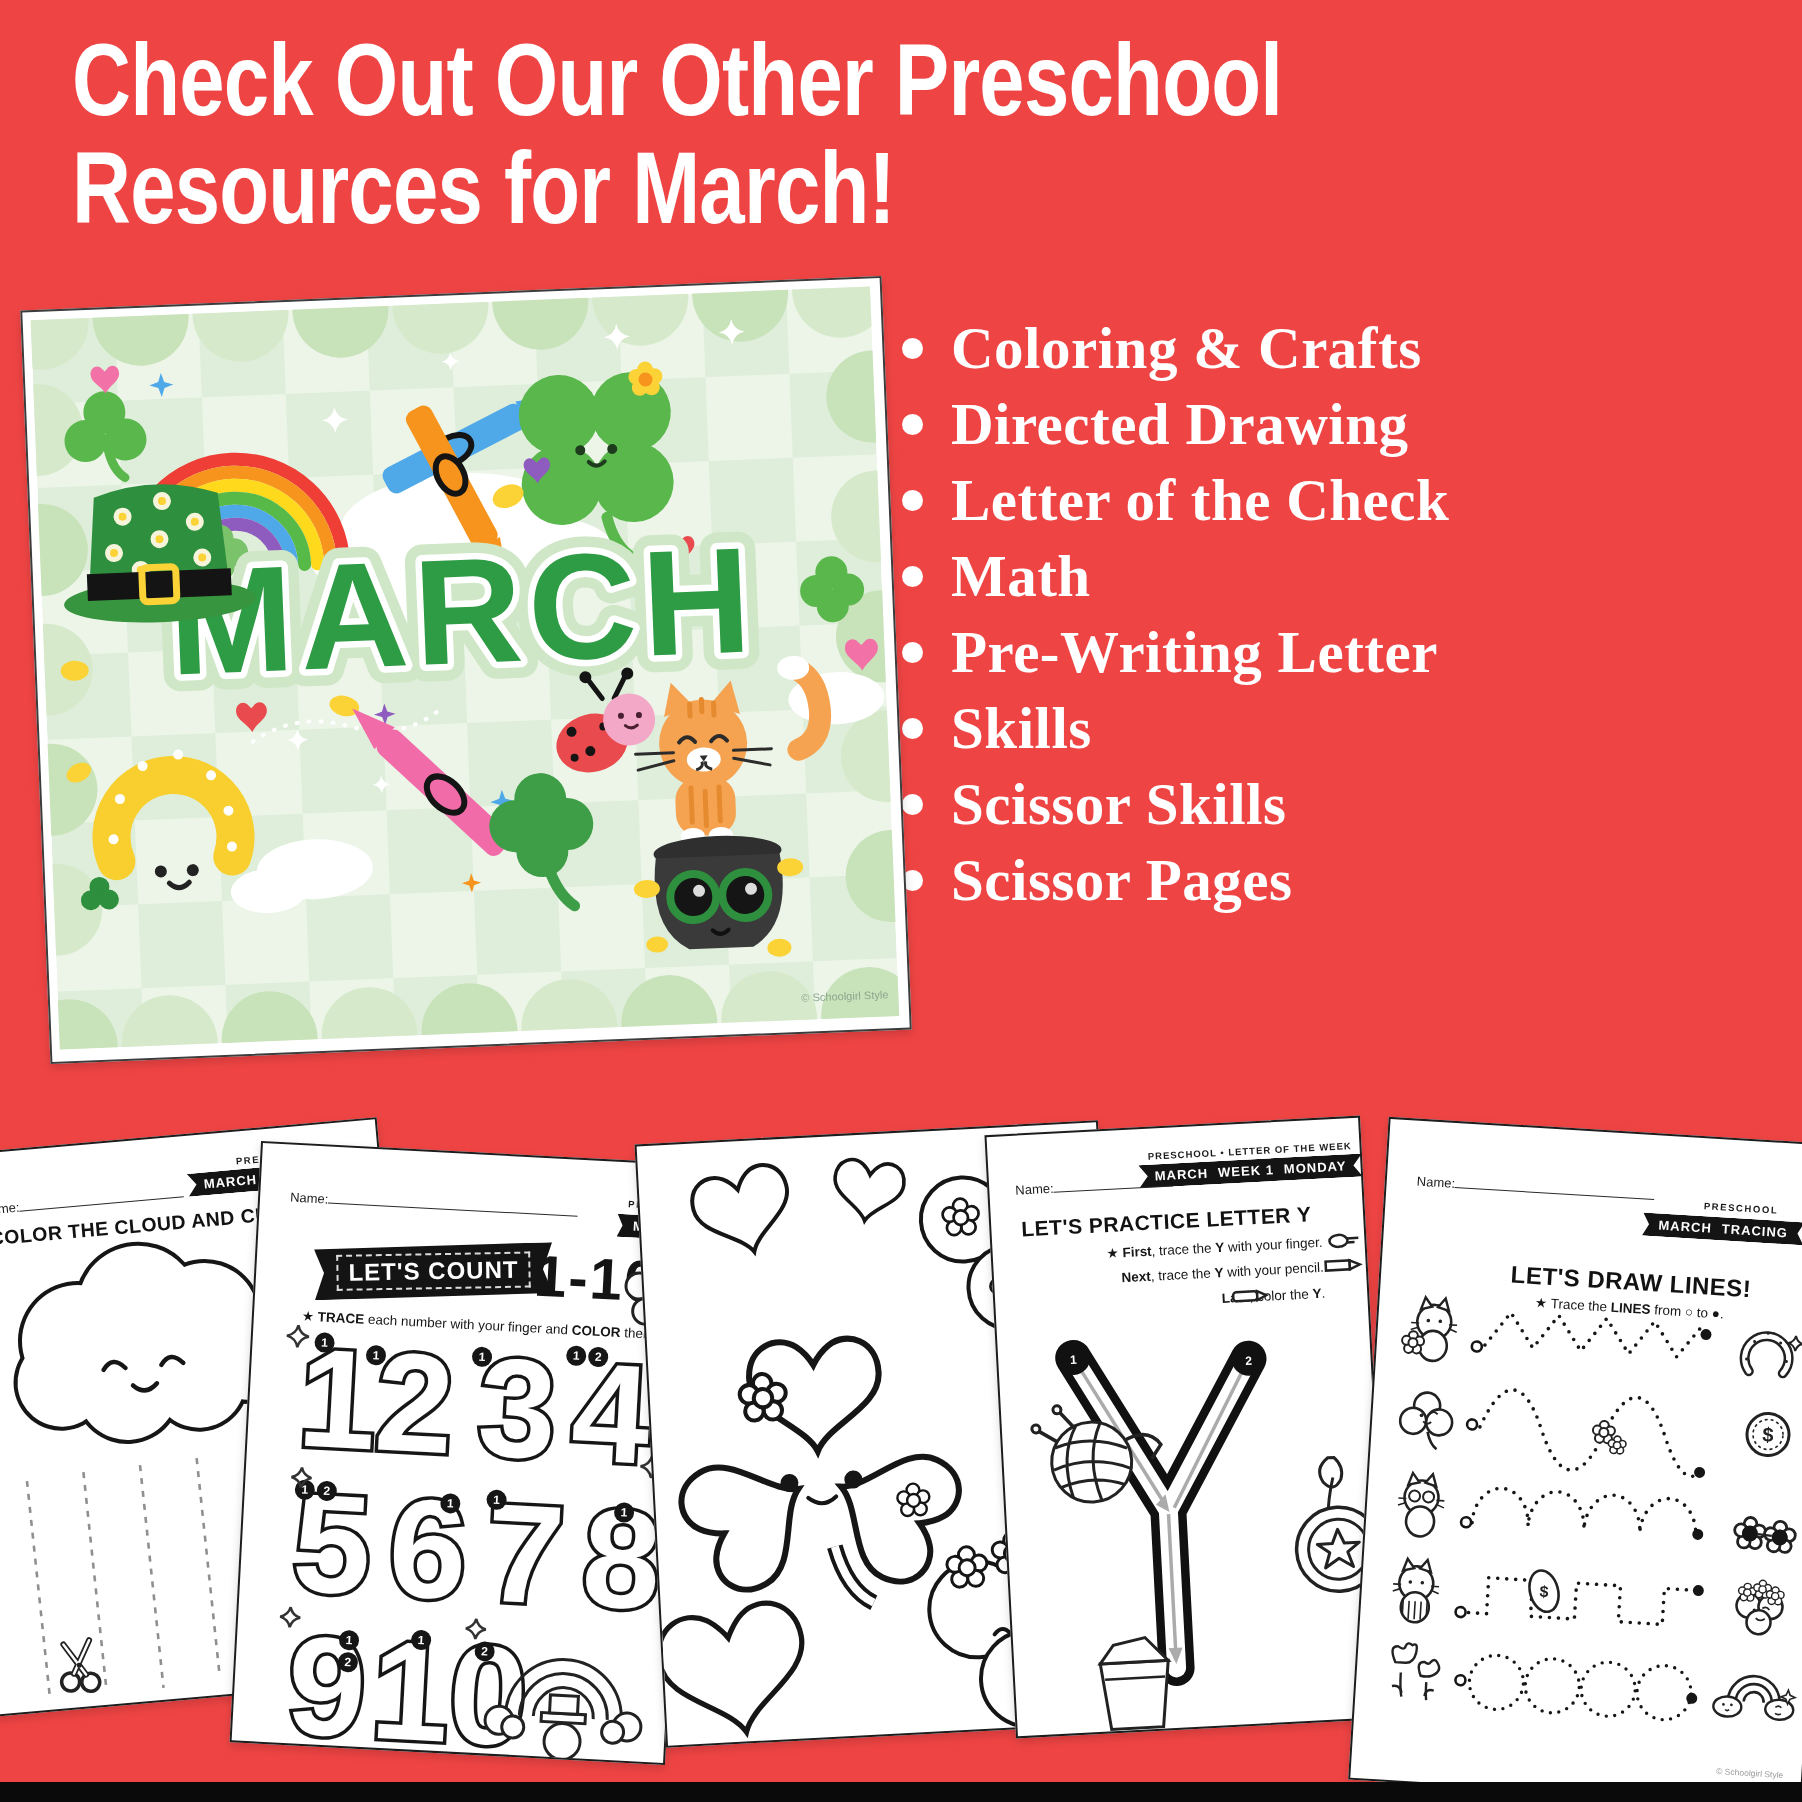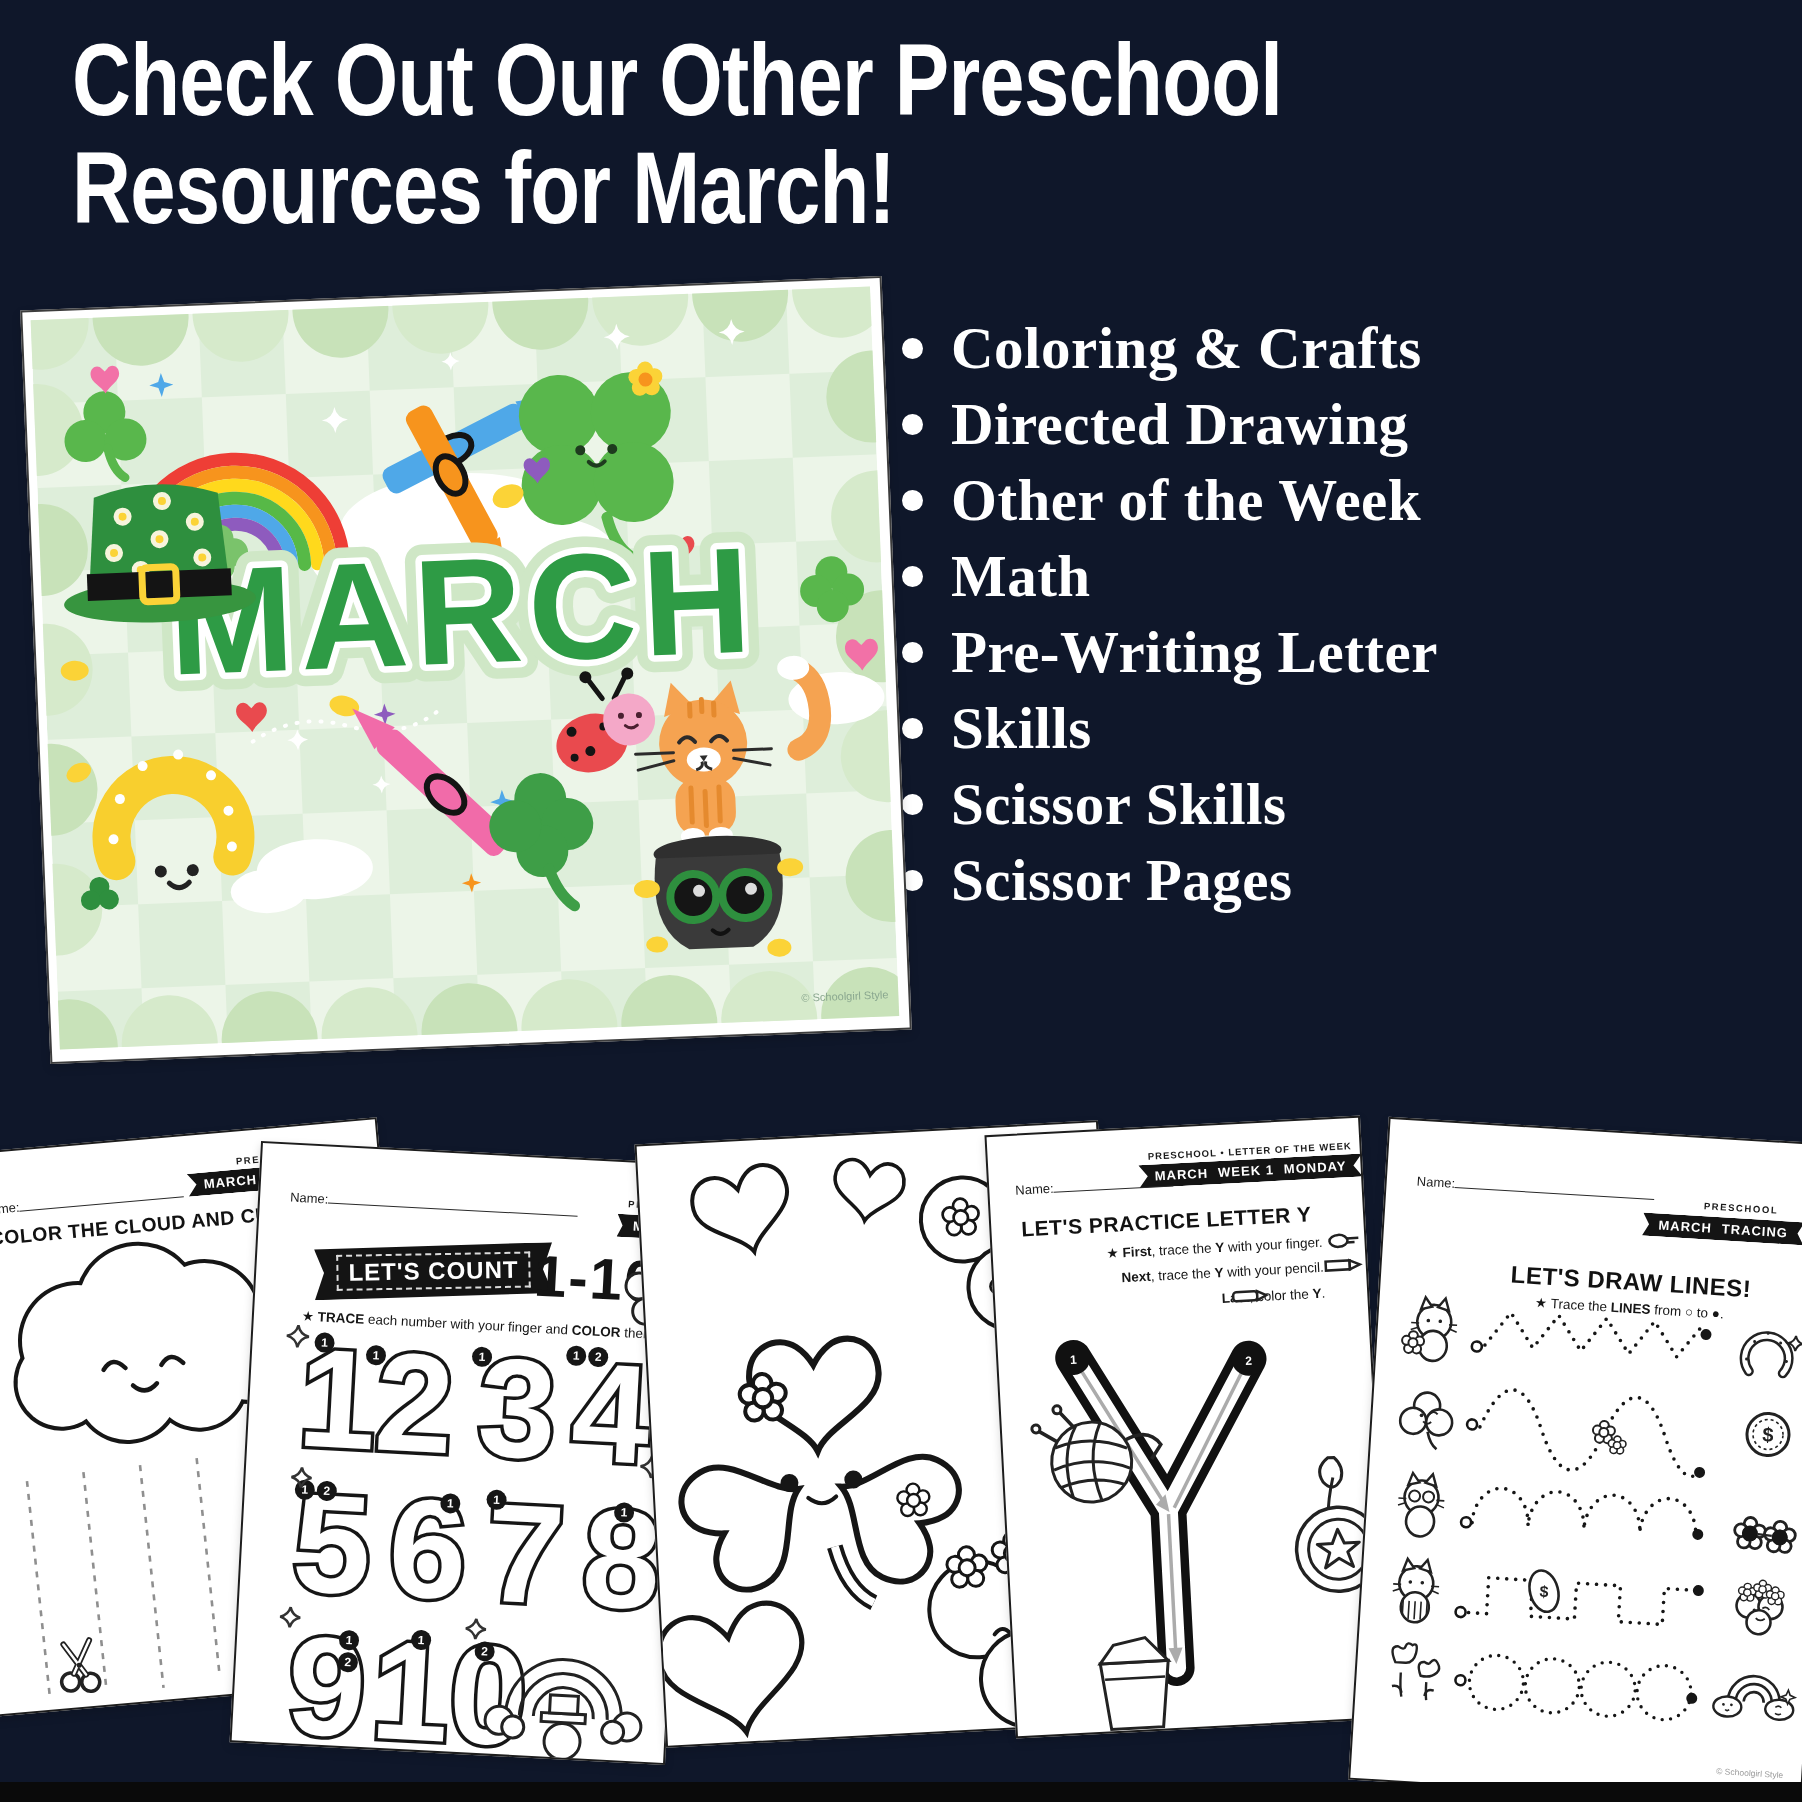--- a/index.html
+++ b/index.html
@@ -40,39 +40,39 @@
   .ribbon span{display:inline-block;border:2px dashed rgba(255,255,255,.85);padding:2px 10px;}
   .range-label{position:absolute;font-size:58px;font-weight:bold;color:#141414;letter-spacing:2px;}
   .bottom-bar{left:0;top:1782px;width:1802px;height:20px;background:#0a0a0a;z-index:30;}
   svg text{font-family:"Liberation Sans",sans-serif;}
   .tracenum{font-weight:bold;font-size:140px;fill:#fff;stroke:#161616;stroke-width:7px;paint-order:stroke;}
   .marker{font-weight:bold;font-size:12px;fill:#fff;}
 </style>
 </head>
 <body>
 
-<div id="canvas" style="background:#0f172a;">
+<div id="canvas" style="background:#ef4444;">
 
   <div class="abs hero-title">
     <div>Check Out Our Other Preschool</div>
     <div>Resources for March!</div>
   </div>
 
   <div class="abs bullets">
     <div class="bullet-row">
         <span class="bullet-dot"></span>
         <span class="bullet-label">Coloring &amp; Crafts</span>
       </div>
     <div class="bullet-row">
         <span class="bullet-dot"></span>
         <span class="bullet-label">Directed Drawing</span>
       </div>
     <div class="bullet-row">
         <span class="bullet-dot"></span>
-        <span class="bullet-label">Other of the Week</span>
+        <span class="bullet-label">Letter of the Check</span>
       </div>
     <div class="bullet-row">
         <span class="bullet-dot"></span>
         <span class="bullet-label">Math</span>
       </div>
     <div class="bullet-row">
         <span class="bullet-dot"></span>
         <span class="bullet-label">Pre-Writing Letter</span>
       </div>
     <div class="bullet-row">

